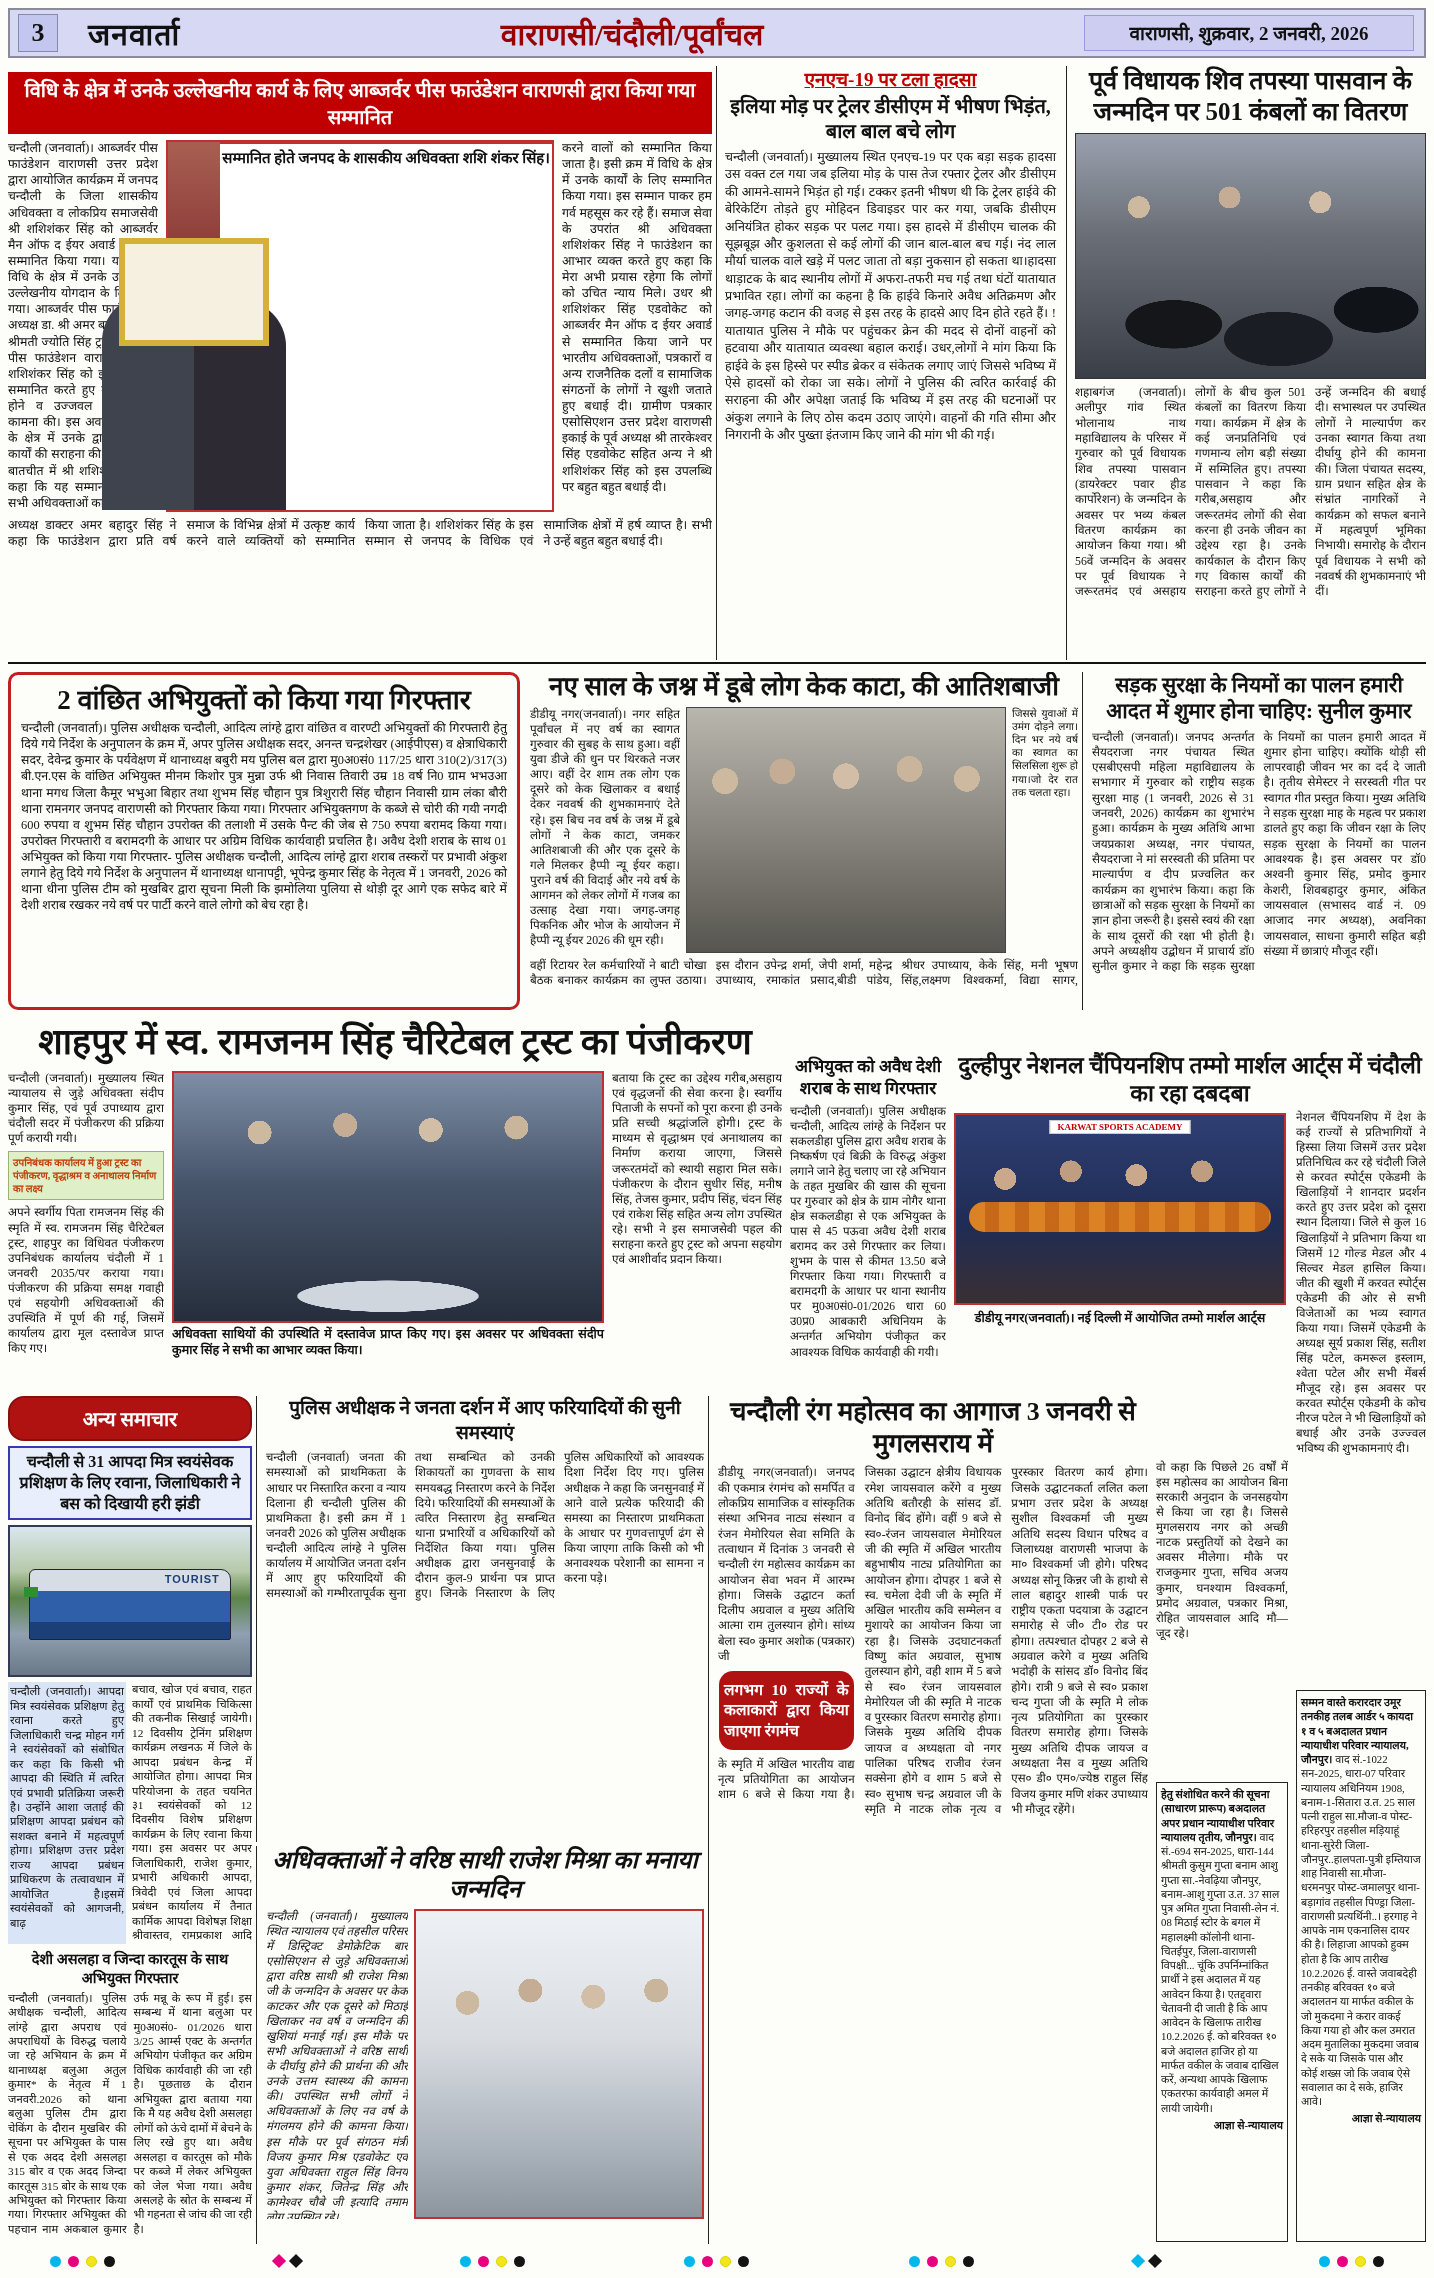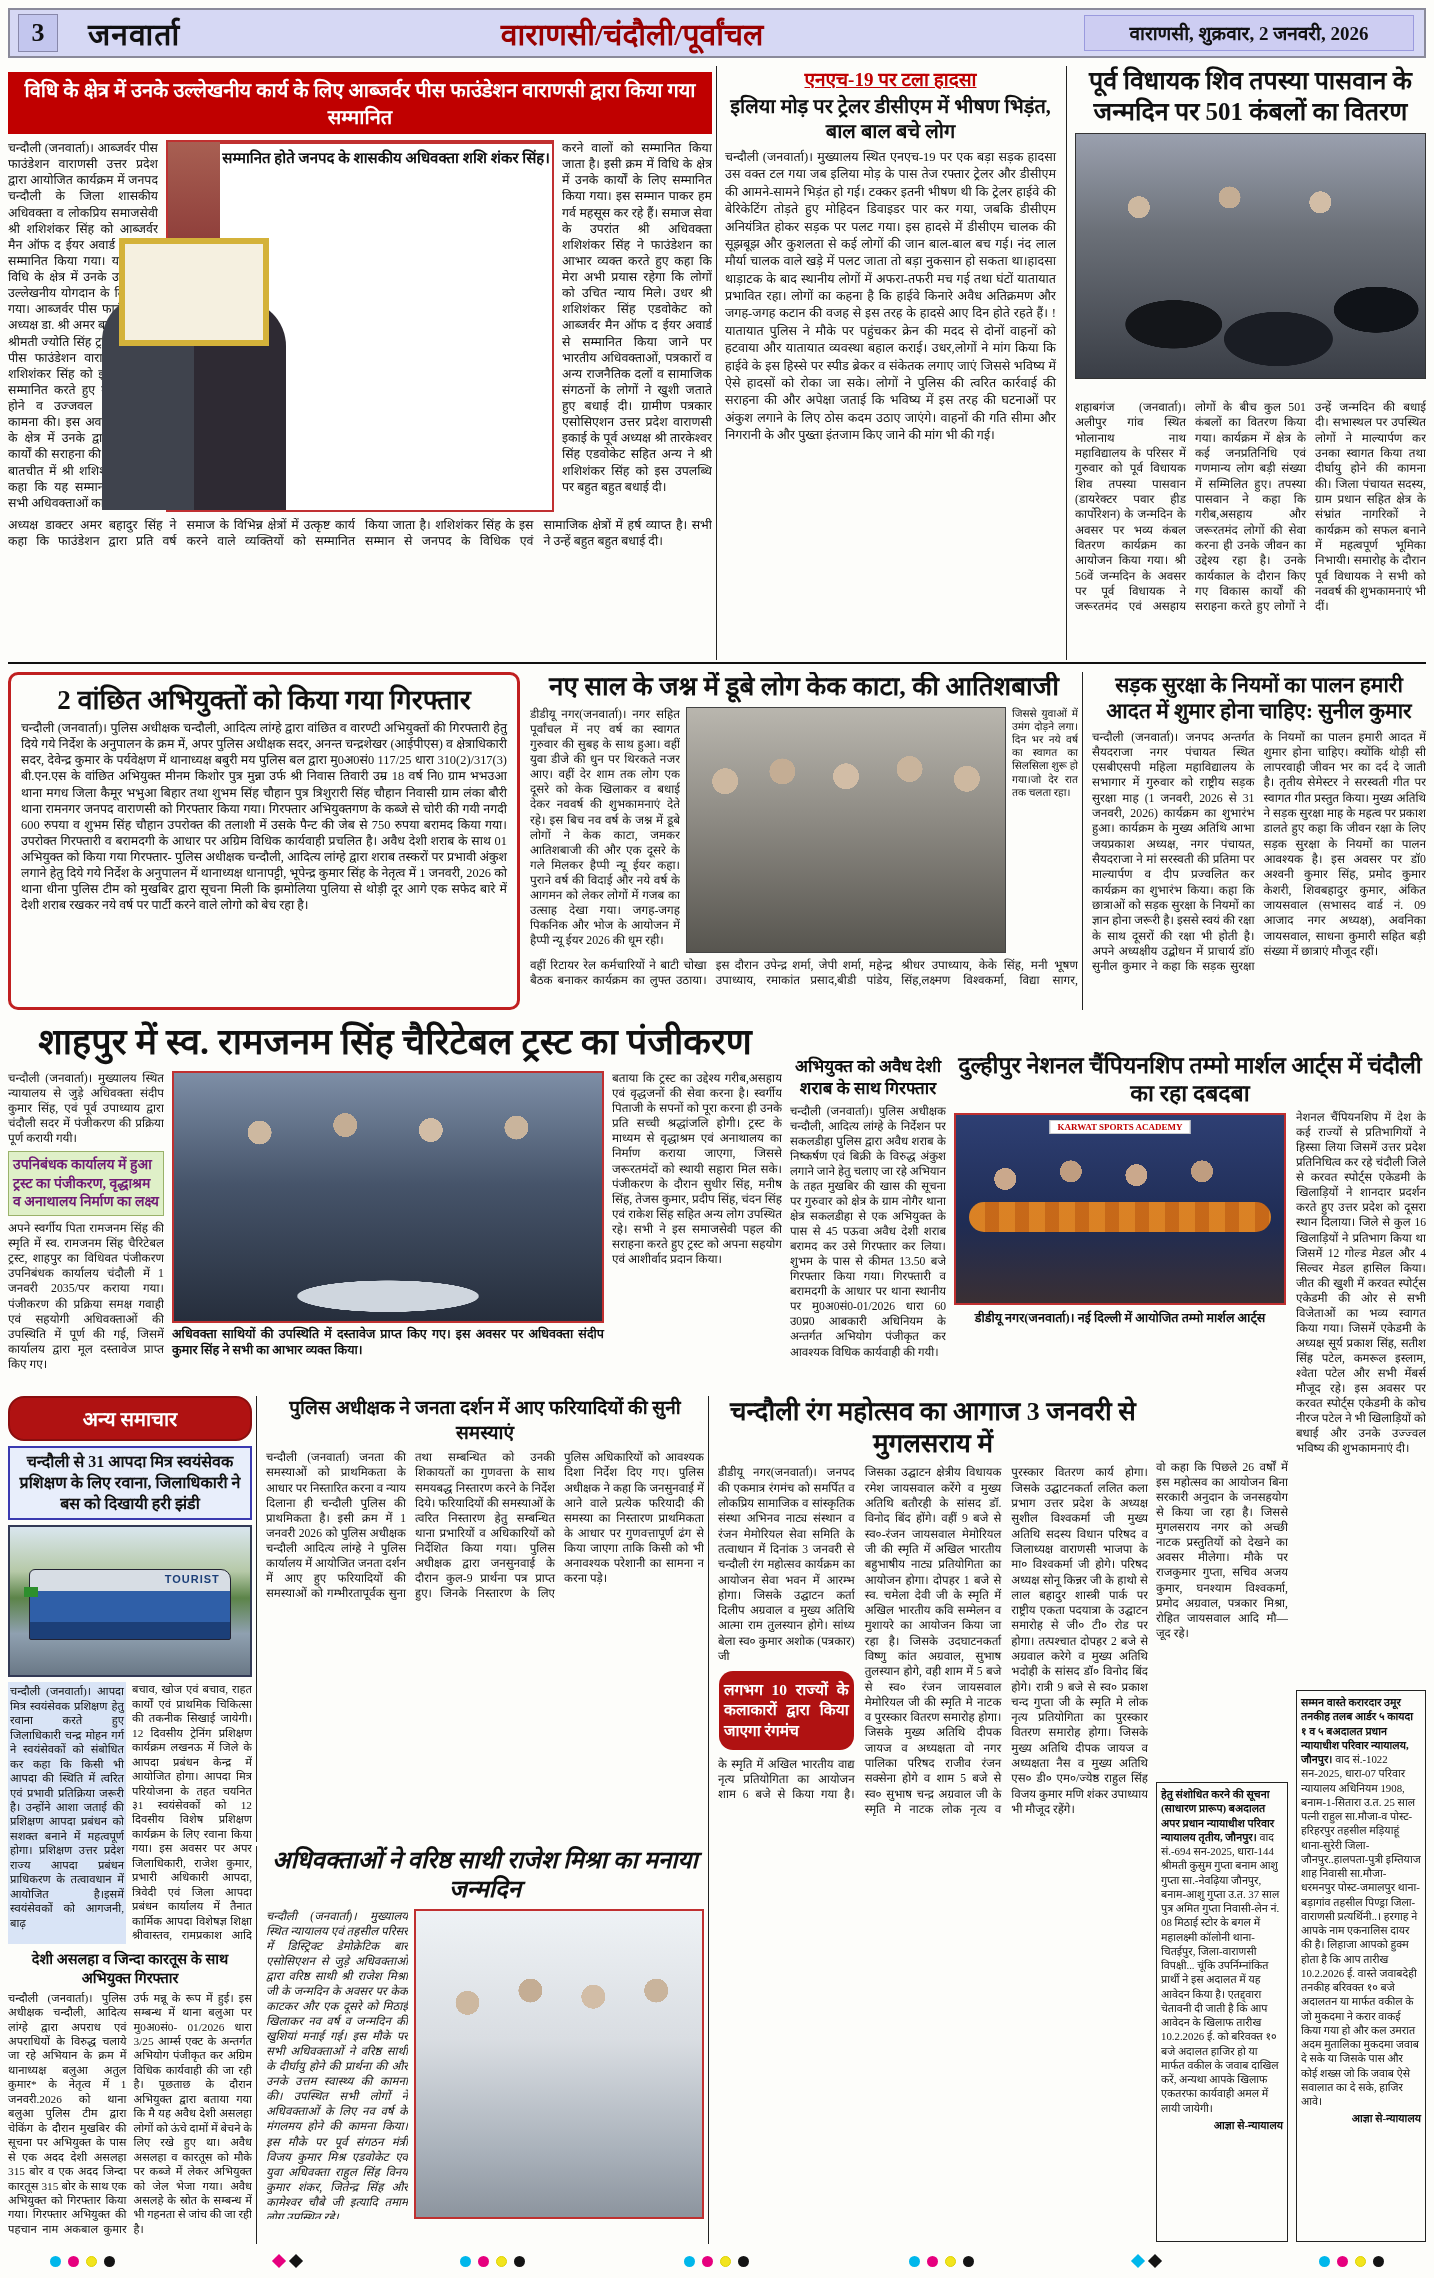--- a/index.html
+++ b/index.html
@@ -40,21 +40,21 @@
   .blankets-headline { font-size:25px; font-weight:bold; text-align:center; line-height:1.22; }
   .photo-blankets { margin-top:6px; height:246px; border:1px solid #333;
      background:
       radial-gradient(ellipse 80px 40px at 28% 78%, #14161a 0 60%, transparent 61%),
       radial-gradient(ellipse 90px 45px at 58% 84%, #1a1d24 0 60%, transparent 61%),
       radial-gradient(ellipse 70px 38px at 86% 72%, #101318 0 60%, transparent 61%),
       radial-gradient(circle 11px at 18% 30%, #cdb8a0 0 99%, transparent 100%),
       radial-gradient(circle 11px at 44% 26%, #c4ad94 0 99%, transparent 100%),
       radial-gradient(circle 11px at 70% 28%, #d2bda6 0 99%, transparent 100%),
       linear-gradient(180deg,#9aa0ae 0%,#6b7078 40%,#3a3e46 100%); }
-  .blankets-body { margin-top:21px; column-count:3; column-gap:9px; font-size:11.8px; line-height:1.3; height:268px; overflow:hidden; }
+  .blankets-body { margin-top:6px; column-count:3; column-gap:9px; font-size:11.8px; line-height:1.3; height:268px; overflow:hidden; }
 
   .rule1 { position:absolute; left:8px; top:662px; width:1418px; border-top:2px solid #111; }
 
   
   .art-wanted { position:absolute; left:8px; top:672px; width:512px; height:338px; border:3px solid #c02020; border-radius:10px; padding:5px 10px; overflow:hidden; }
   .wanted-headline { font-size:27px; font-weight:bold; text-align:center; }
   .wanted-body { font-size:12.4px; line-height:1.3; margin-top:3px; }
 
   
   .art-newyear { position:absolute; left:530px; top:672px; width:548px; height:338px; overflow:hidden; }
@@ -75,21 +75,21 @@
   
   .art-roadsafety { position:absolute; left:1082px; top:672px; width:344px; height:338px; overflow:hidden; border-left:1.5px solid #222; padding-left:9px; }
   .roadsafety-headline { font-size:21px; font-weight:bold; text-align:center; line-height:1.25; }
   .roadsafety-body { margin-top:5px; column-count:2; column-gap:9px; font-size:11.8px; line-height:1.3; height:266px; overflow:hidden; }
 
   
   .art-trust { position:absolute; left:8px; top:1016px; width:774px; height:372px; overflow:hidden; }
   .trust-headline { font-size:36px; font-weight:bold; text-align:center; }
   .trust-row { display:flex; gap:8px; margin-top:6px; }
   .trust-left { width:156px; font-size:11.8px; line-height:1.28; height:312px; overflow:hidden; }
-  .trust-box { background:#dff0c8; border:1px solid #9ab26a; font-weight:bold; font-size:14px; line-height:1.3; padding:4px; margin:5px 0; color:#701a75; }
+  .trust-box { background:#dff0c8; border:1px solid #9ab26a; font-weight:bold; font-size:10px; line-height:1.3; padding:4px; margin:5px 0; color:#c2410c; }
   .trust-photowrap { width:432px; }
   .photo-trust { height:252px; border:2px solid #c03030;
      background:
       radial-gradient(ellipse 150px 26px at 50% 90%, #cfd6de 0 60%, transparent 61%),
       radial-gradient(circle 12px at 20% 24%, #cdb8a0 0 99%, transparent 100%),
       radial-gradient(circle 12px at 40% 21%, #c4ad94 0 99%, transparent 100%),
       radial-gradient(circle 12px at 60% 23%, #d2bda6 0 99%, transparent 100%),
       radial-gradient(circle 12px at 80% 22%, #c9b49c 0 99%, transparent 100%),
       linear-gradient(180deg,#7d8ea6 0%,#46546a 45%,#262e3c 100%); }
   .trust-caption { font-size:12.6px; font-weight:bold; margin-top:4px; line-height:1.25; }

